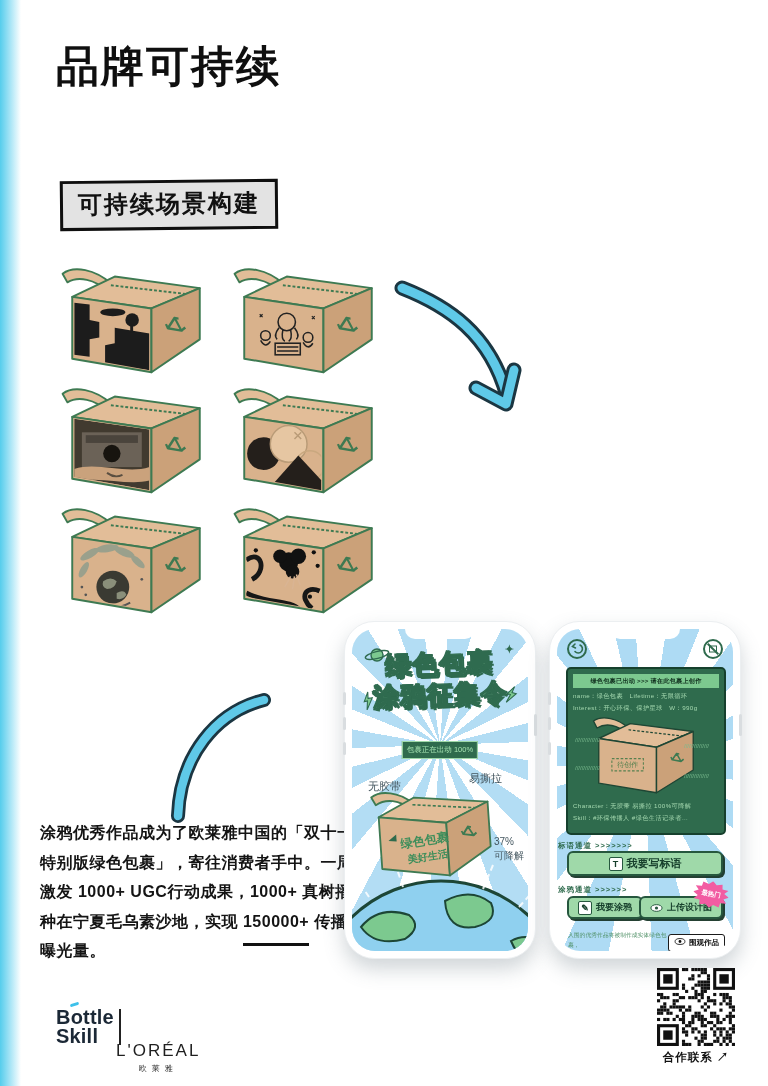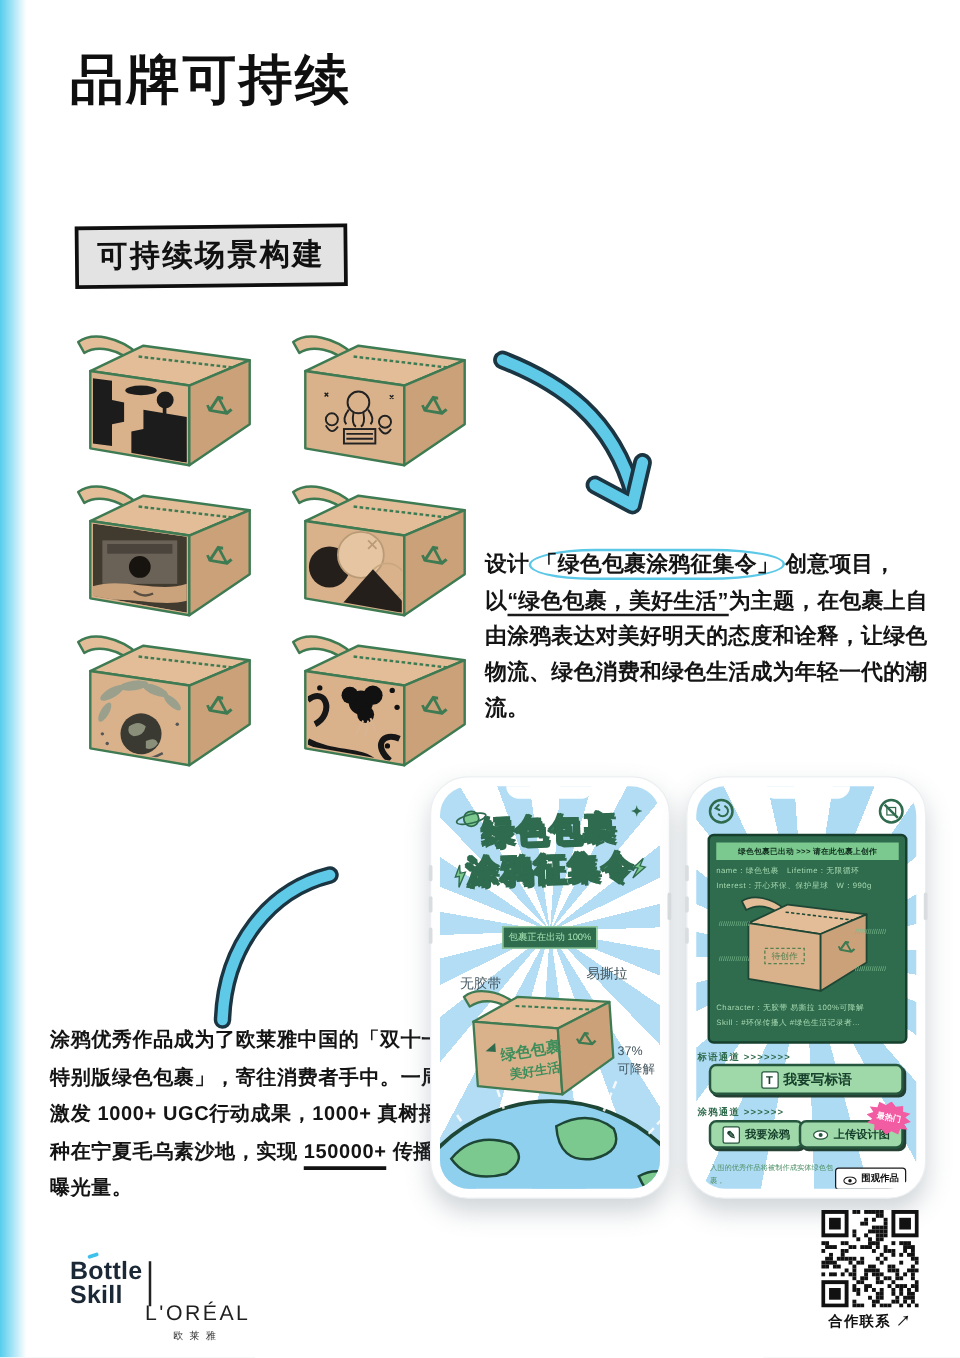--- a/index.html
+++ b/index.html
@@ -20,21 +20,21 @@
   
   .arrow{position:absolute;left:388px;top:272px;width:152px;height:150px;}
   .arc{position:absolute;left:152px;top:688px;width:132px;height:142px;}
   
   .intro{position:absolute;left:388px;top:437px;width:358px;font-size:17.5px;font-weight:700;
         line-height:1.64;color:#141414;letter-spacing:0.2px;}
   .circled{border:2.5px solid #5bc8e8;border-radius:48% 52% 55% 45% / 95% 90% 95% 90%;padding:0 3px 1px;}
   .ul{border-bottom:2px solid #1a1a1a;padding-bottom:1px;}
   .results{position:absolute;left:40px;top:818px;width:322px;font-size:16px;font-weight:700;
         line-height:1.85;color:#141414;letter-spacing:0.5px;}
-  .hl{border-bottom:3px solid #111;padding-bottom:3px;}
+  .hl{border-bottom:3px solid #111;padding-bottom:13px;}
   
   .phone{position:absolute;width:192px;height:338px;background:#fff;border-radius:30px;
         border:1px solid #eceff1;box-shadow:0 10px 20px rgba(100,115,125,.30);padding:7px;box-sizing:border-box;}
   #phone1{left:344px;top:621px;}
   #phone2{left:549px;top:621px;}
   .sidebtn{position:absolute;left:-2px;width:3px;height:13px;background:#d9dde0;border-radius:2px;}
   .sb1{top:70px;}.sb2{top:95px;}.sb3{top:120px;}
   .sbr{position:absolute;right:-2px;top:92px;width:3px;height:22px;background:#d9dde0;border-radius:2px;}
   .screen{position:relative;width:100%;height:100%;border-radius:23px;overflow:hidden;
         background:repeating-conic-gradient(from -8deg at 50% 36%,#ffffff 0deg 12deg,#b3ddf4 12deg 24deg);}
@@ -88,41 +88,41 @@
   .btn-ic{display:inline-flex;width:12px;height:12px;background:#fff;border:1px solid #26573e;border-radius:2px;
         font-size:9px;align-items:center;justify-content:center;font-weight:700;font-style:normal;}
   .btn-doodle{position:absolute;top:267px;left:10px;width:76px;height:23px;font-size:9px;}
   .btn-upload{position:absolute;top:267px;right:10px;width:84px;height:23px;font-size:9px;}
   .hot-badge{position:absolute;top:252px;right:4px;width:36px;height:27px;background:#F25CA2;color:#fff;
         font-size:6.5px;font-weight:700;display:flex;align-items:center;justify-content:center;
         transform:rotate(10deg);z-index:6;
         clip-path:polygon(50% 0%,61% 13%,77% 7%,79% 24%,96% 26%,86% 40%,100% 50%,86% 60%,96% 74%,79% 76%,77% 93%,61% 87%,50% 100%,39% 87%,23% 93%,21% 76%,4% 74%,14% 60%,0% 50%,14% 40%,4% 26%,21% 24%,23% 7%,39% 13%);}
   .p2-note{position:absolute;top:301px;left:11px;width:106px;font-size:5.8px;color:#4f9066;line-height:1.75;z-index:4;}
   .view-btn{position:absolute;top:305px;right:8px;background:#fff;border:1.5px solid #1b1b1b;border-radius:3px;
-        padding:3px 5px;font-size:7.5px;font-weight:700;display:flex;align-items:flex-end;gap:3px;color:#111;z-index:4;}
+        padding:3px 5px;font-size:7.5px;font-weight:700;display:flex;align-items:flex-start;gap:3px;color:#111;z-index:4;}
   
   .bd-logo{position:absolute;left:56px;top:1008px;font-size:20px;font-weight:900;line-height:0.95;
         color:#1b2836;letter-spacing:0.2px;}
   .bd-tick{position:absolute;left:70px;top:1003px;width:9px;height:3px;background:#3ec1ea;border-radius:2px;
         transform:rotate(-18deg);}
   .footer-div{position:absolute;left:119px;top:1009px;width:2px;height:36px;background:#222;}
   .loreal{position:absolute;left:116px;top:1013px;font-size:17px;letter-spacing:2px;color:#1f1f1f;font-weight:500;margin-top:28px;}
   .loreal-cn{font-size:8px;letter-spacing:5px;margin-top:2px;text-align:center;color:#333;font-weight:400;}
   .qr{position:absolute;left:657px;top:968px;width:78px;height:78px;background:#fff;}
   .qr-cap{position:absolute;left:643px;top:1050px;width:106px;text-align:center;font-size:11.5px;
         font-weight:700;color:#111;letter-spacing:1px;}
   svg text{font-family:"Liberation Sans",sans-serif;}
 </style>
 </head>
 <body>
 
 <div class="page">
   <div class="edge-stripe"></div>
 
-  <h1 class="main-title" style="margin:0;font-family:Liberation Mono, monospace;">
+  <h1 class="main-title" style="margin:0;">
     <div>品牌可持续</div>
   </h1>
   <div class="scene-badge">可持续场景构建</div>
 
   <div class="boxes">
     <svg class="gbox" viewBox="0 0 160 118">
       <defs>
           <clipPath id="cb1">
             <path d="M16,36 L94,47 L94,110 L16,96 Z"></path>
           </clipPath>
@@ -288,23 +288,20 @@
 
   <svg class="arrow" viewBox="0 0 152 150">
     <g fill="none" stroke-linecap="round" stroke-linejoin="round">
       <path d="M14,16 C60,34 102,62 119,124" stroke="#1b3642" stroke-width="15"></path>
       <path d="M14,16 C60,34 102,62 119,124" stroke="#5FC9E8" stroke-width="9"></path>
       <path d="M88,116 L118,132 L126,98" stroke="#1b3642" stroke-width="15"></path>
       <path d="M88,116 L118,132 L126,98" stroke="#5FC9E8" stroke-width="9"></path>
     </g>
   </svg>
 
-  <p class="intro" style="margin:0;">
-    <span>设计</span><span class="circled">「绿色包裹涂鸦征集令」</span><span>创意项目，以</span><span class="ul">“绿色包裹，美好生活”</span><span>为主题，在包裹上自由涂鸦表达对美好明天的态度和诠释，让绿色物流、绿色消费和绿色生活成为年轻一代的潮流。</span>
-  </p>
 
   <svg class="arc" viewBox="0 0 132 142">
     <g fill="none" stroke-linecap="round">
       <path d="M112,12 C64,24 28,68 26,128" stroke="#1b3642" stroke-width="14"></path>
       <path d="M112,12 C64,24 28,68 26,128" stroke="#5FC9E8" stroke-width="8.5"></path>
     </g>
   </svg>
 
   <p class="results" style="margin:0;">
     <span>涂鸦优秀作品成为了欧莱雅中国的「双十一特别版绿色包裹」，寄往消费者手中。一周激发 1000+ UGC行动成果，1000+ 真树播种在宁夏毛乌素沙地，实现 </span><span class="hl">150000+</span><span> 传播曝光量。</span>

